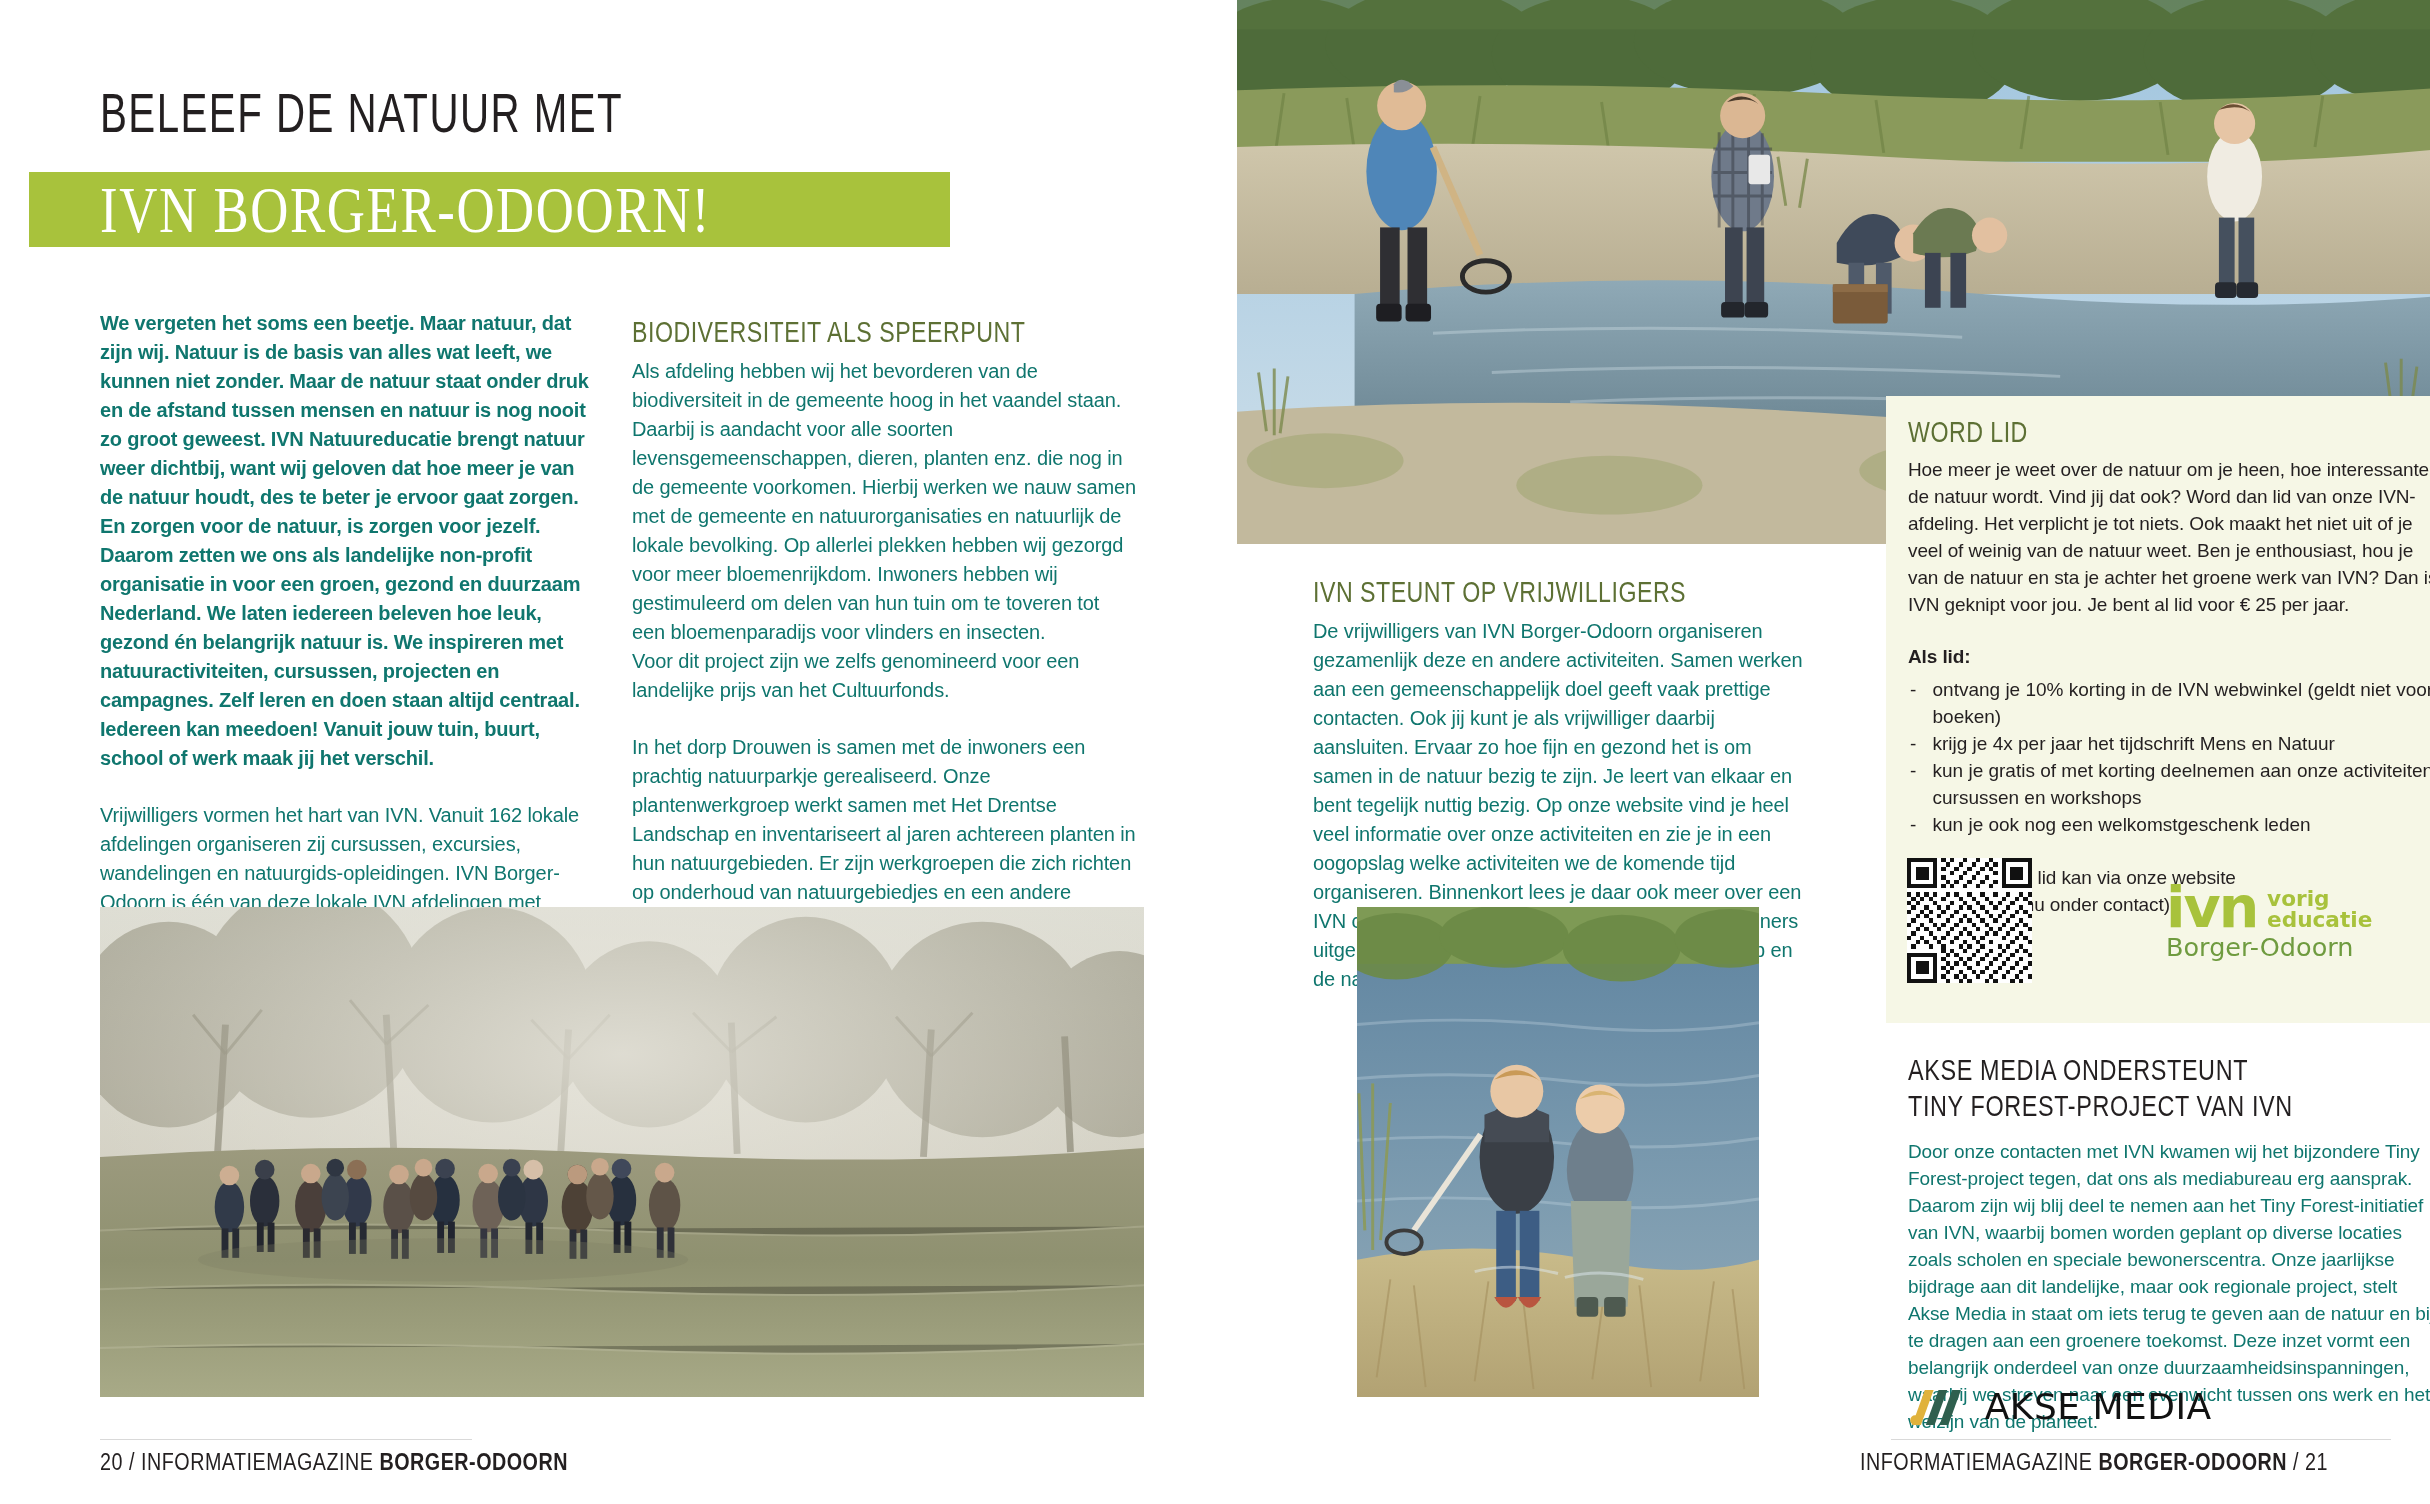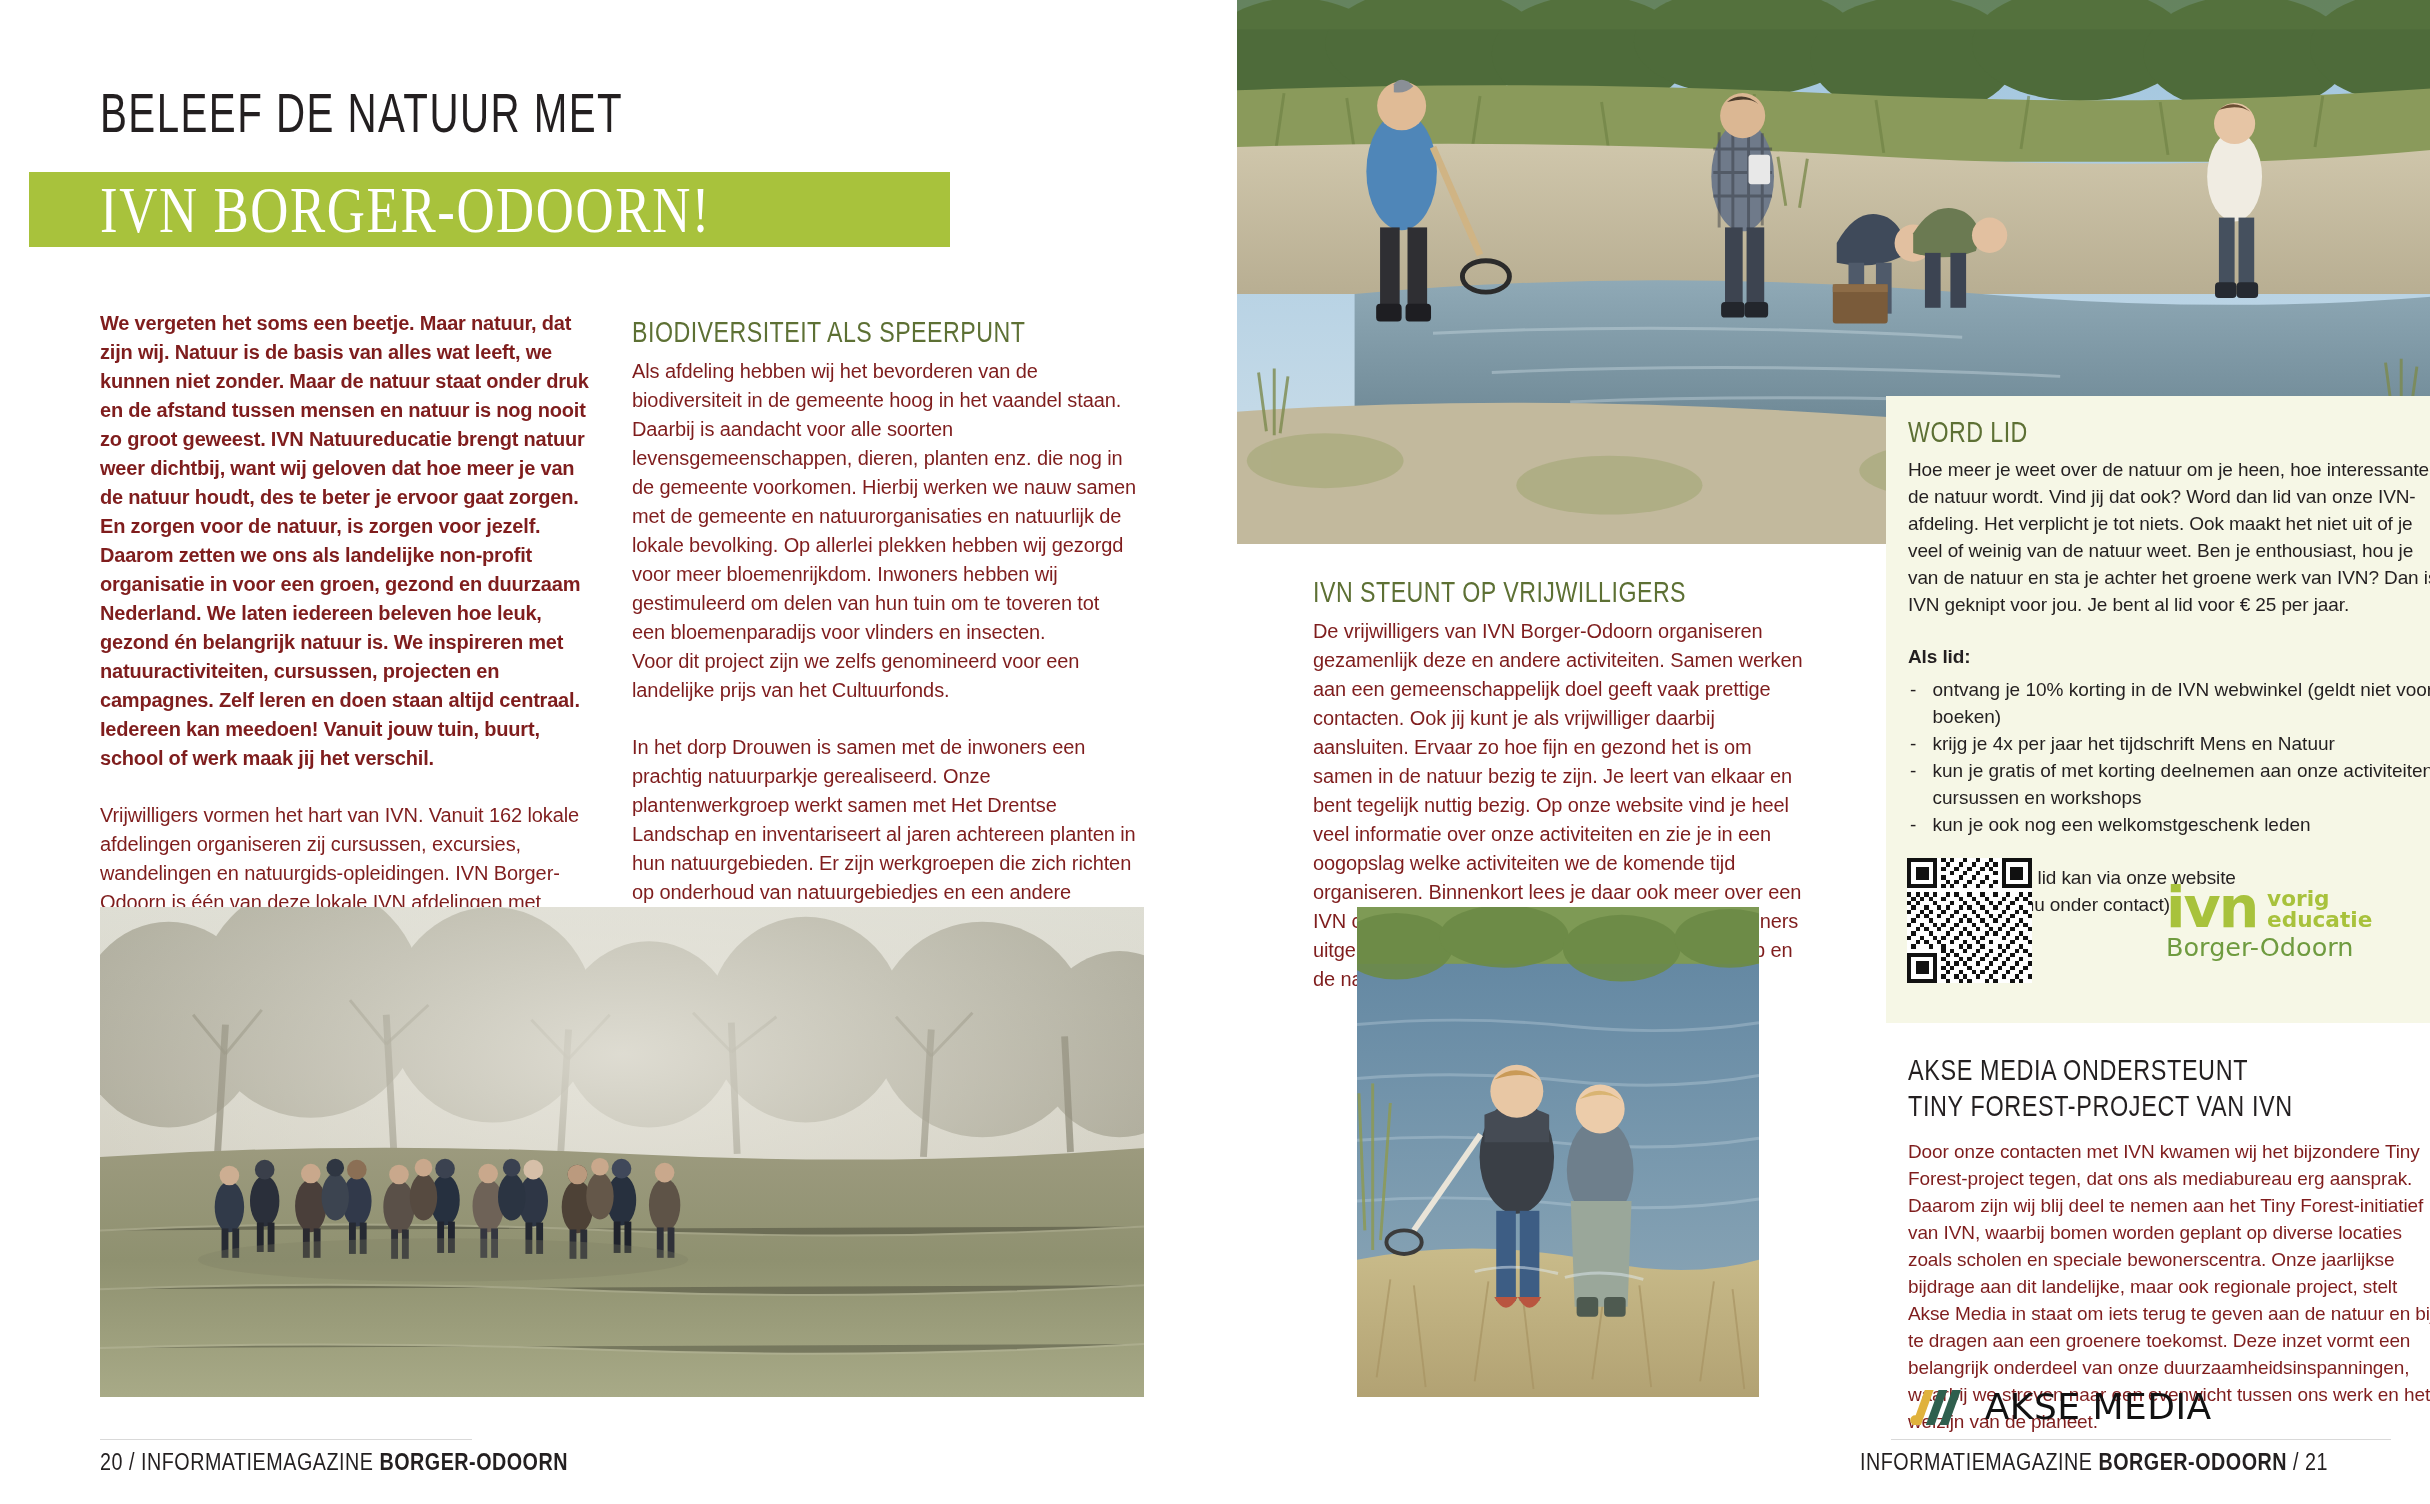--- a/index.html
+++ b/index.html
@@ -9,21 +9,21 @@
     font-family: "Liberation Sans", sans-serif;
     overflow: hidden;
   }
   .spread { position: relative; width: 2431px; height: 1282px; background: #fff; margin-left: 29px; }
 
   
   .body-txt {
     font-family: "Liberation Sans", sans-serif;
     font-size: 20px;
     line-height: 29px;
-    color: #7f1d1d;
+    color: #0f766e;
     letter-spacing: -0.1px;
   }
   .body-txt.bold { font-weight: bold; letter-spacing: -0.2px; }
   .sec-head {
     font-family: "Liberation Sans Narrow", "Liberation Sans", sans-serif;
     font-size: 29px;
     line-height: 33px;
     letter-spacing: 0.6px;
     color: #5d7034;
     text-transform: uppercase;

